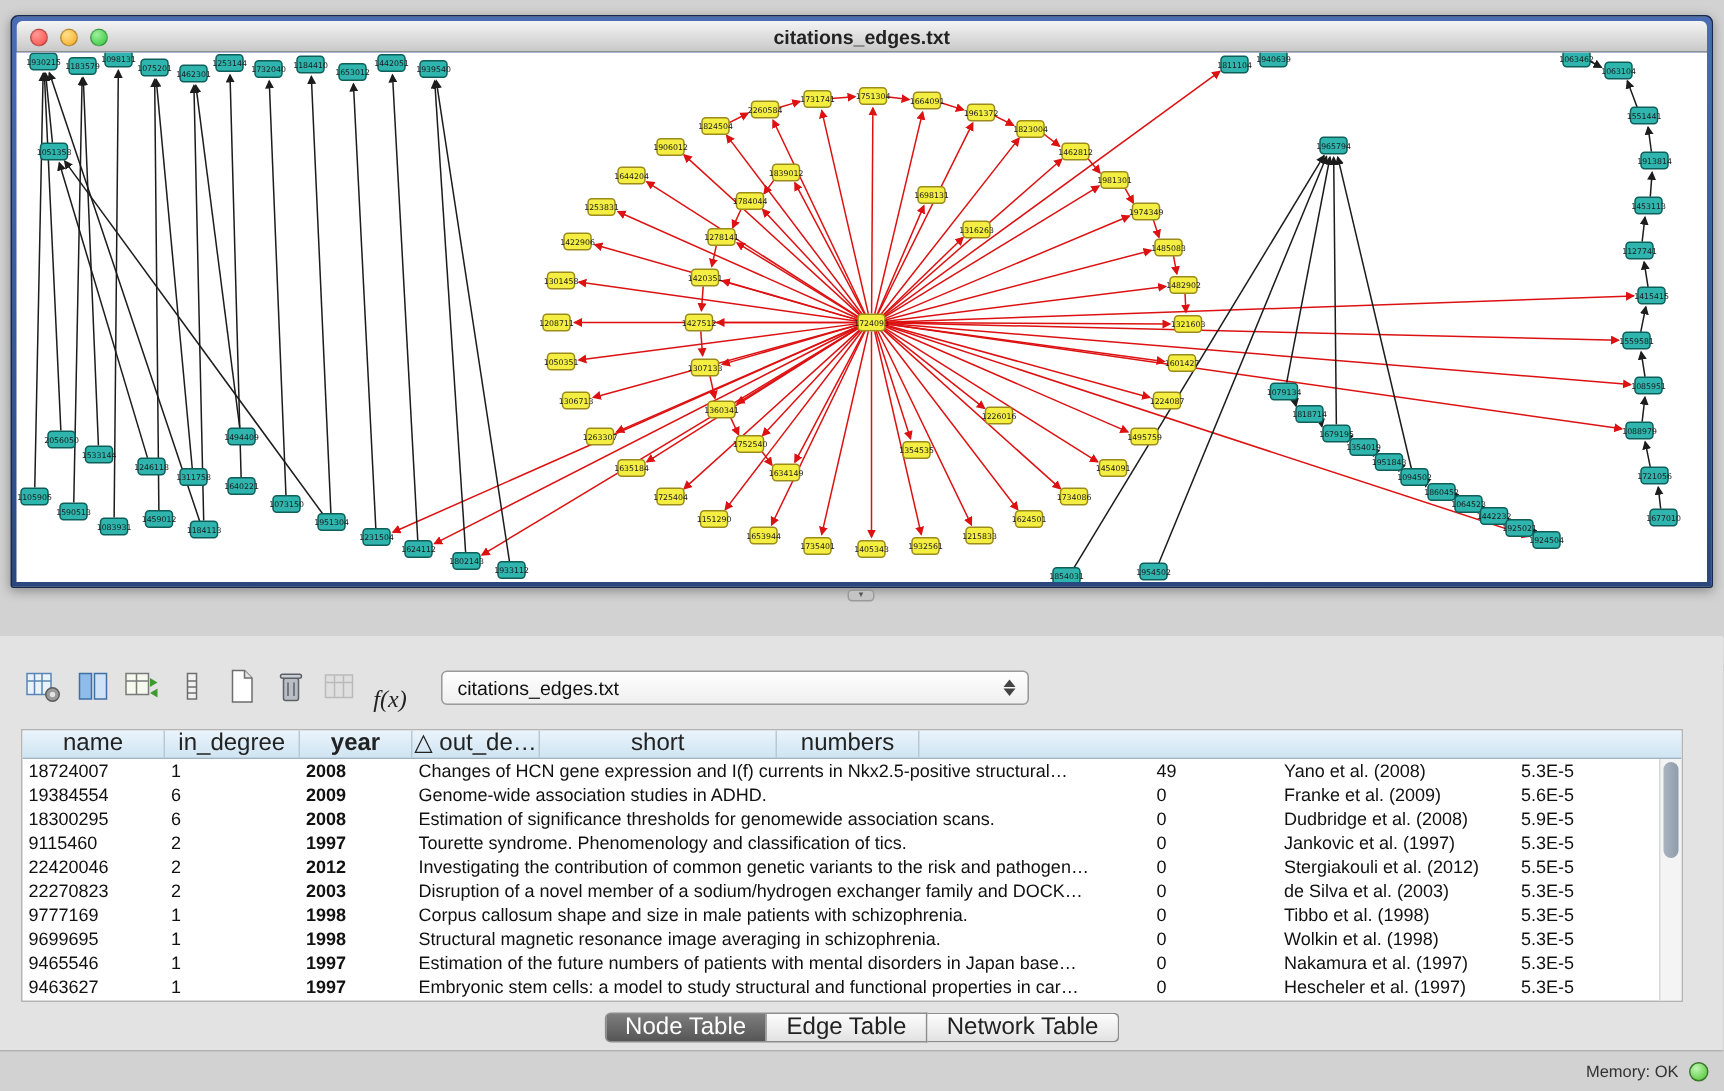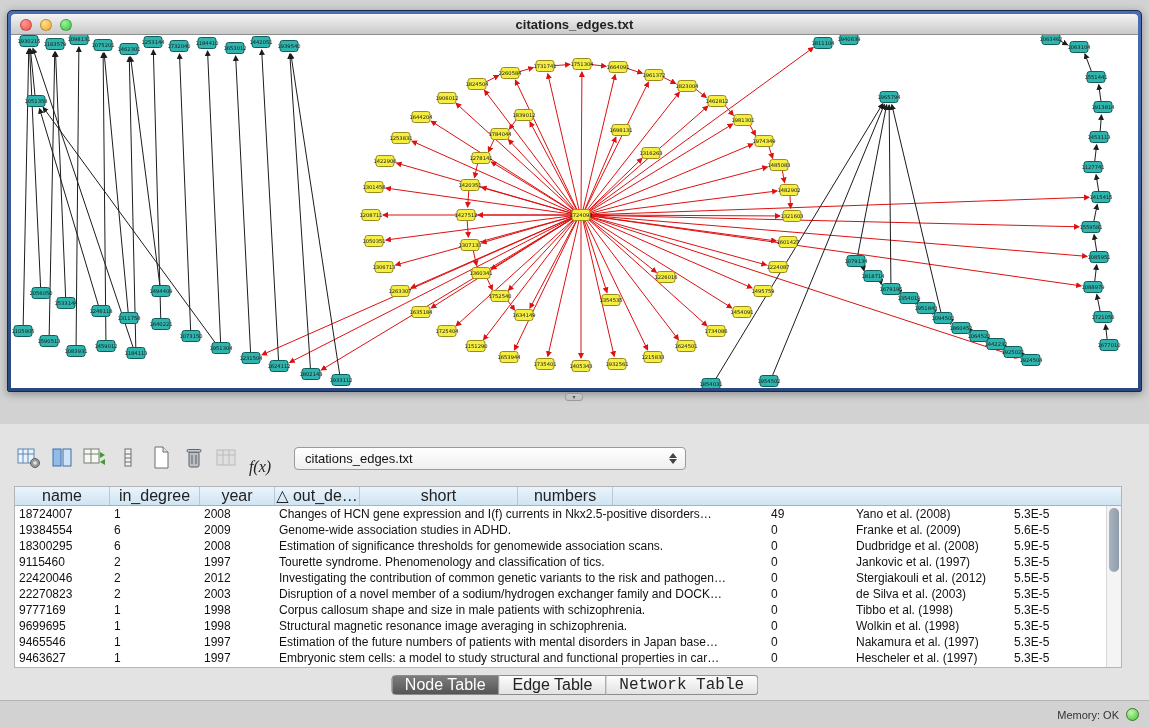--- a/index.html
+++ b/index.html
@@ -88,39 +88,39 @@
   .thcell {
     font-size:16px; color:#222; text-align:center; line-height:18px;
     border-right:1px solid #b7c9d6; overflow:hidden; white-space:nowrap;
   }
   .tbody { }
   .trow { display:flex; height:16px; }
   .cell {
     font-size:12px; color:#111; line-height:16px; padding:0 4px;
     overflow:hidden; white-space:nowrap;
   }
-  .c0{width:95px;} .c1{width:90px;} .c2{width:75px;} .c3{width:492px;}
+  .c0{width:95px;} .c1{width:90px;} .c2{width:75px;font-weight:bold;} .c3{width:492px;}
   .c4{width:85px;} .c5{width:158px;} .c6{width:95px;}
   .vscroll {
     position:absolute; right:0; top:19px; bottom:0; width:15px;
     background:#f4f4f4; border-left:1px solid #d8d8d8;
   }
   .vthumb {
     position:absolute; left:2px; top:2px; width:10px; height:64px;
     background:linear-gradient(90deg,#aab4c0,#8f9cab); border-radius:5px;
   }
 
   
   .tabbar { position:absolute; left:50%; top:251px; transform:translateX(-50%); display:flex; }
   .tab {
     height:20px; line-height:18px; padding:0 13px; font-size:16px; color:#222;
     background:linear-gradient(#fdfdfd,#e2e2e2); border:1px solid #8d8d8d; border-left:none;
   }
   .tab:first-child { border-left:1px solid #8d8d8d; border-radius:4px 0 0 4px; }
-  .tab:last-child  { border-radius:0 4px 4px 0;font-family:Liberation Mono, monospace; }
+  .tab:last-child  { border-radius:0 4px 4px 0; }
   .tab.selected { background:linear-gradient(#7d7d7d,#565656); color:#fff; }
 
   
   .statusbar {
     position:absolute; left:0; bottom:0; width:1149px; height:27px;
     background:#d2d2d2; border-top:1px solid #b3b3b3;
   }
   .memory-label { position:absolute; right:30px; top:8px; font-size:11px; color:#333; }
   .memory-dot {
     position:absolute; right:10px; top:7px; width:13px; height:13px; border-radius:50%;
@@ -797,21 +797,21 @@
       <div class="thcell c2">year</div>
       <div class="thcell c4">△ out_de…</div>
       <div class="thcell c5">short</div>
       <div class="thcell c6">numbers</div>
     </div>
     <div class="tbody">
         <div class="trow">
           <div class="cell c0">18724007</div>
           <div class="cell c1">1</div>
           <div class="cell c2">2008</div>
-          <div class="cell c3">Changes of HCN gene expression and I(f) currents in Nkx2.5-positive disorders…</div>
+          <div class="cell c3">Changes of HCN gene expression and I(f) currents in Nkx2.5-positive structural…</div>
           <div class="cell c4">49</div>
           <div class="cell c5">Yano et al. (2008)</div>
           <div class="cell c6">5.3E-5</div>
         </div>
         <div class="trow">
           <div class="cell c0">19384554</div>
           <div class="cell c1">6</div>
           <div class="cell c2">2009</div>
           <div class="cell c3">Genome-wide association studies in ADHD.</div>
           <div class="cell c4">0</div>

